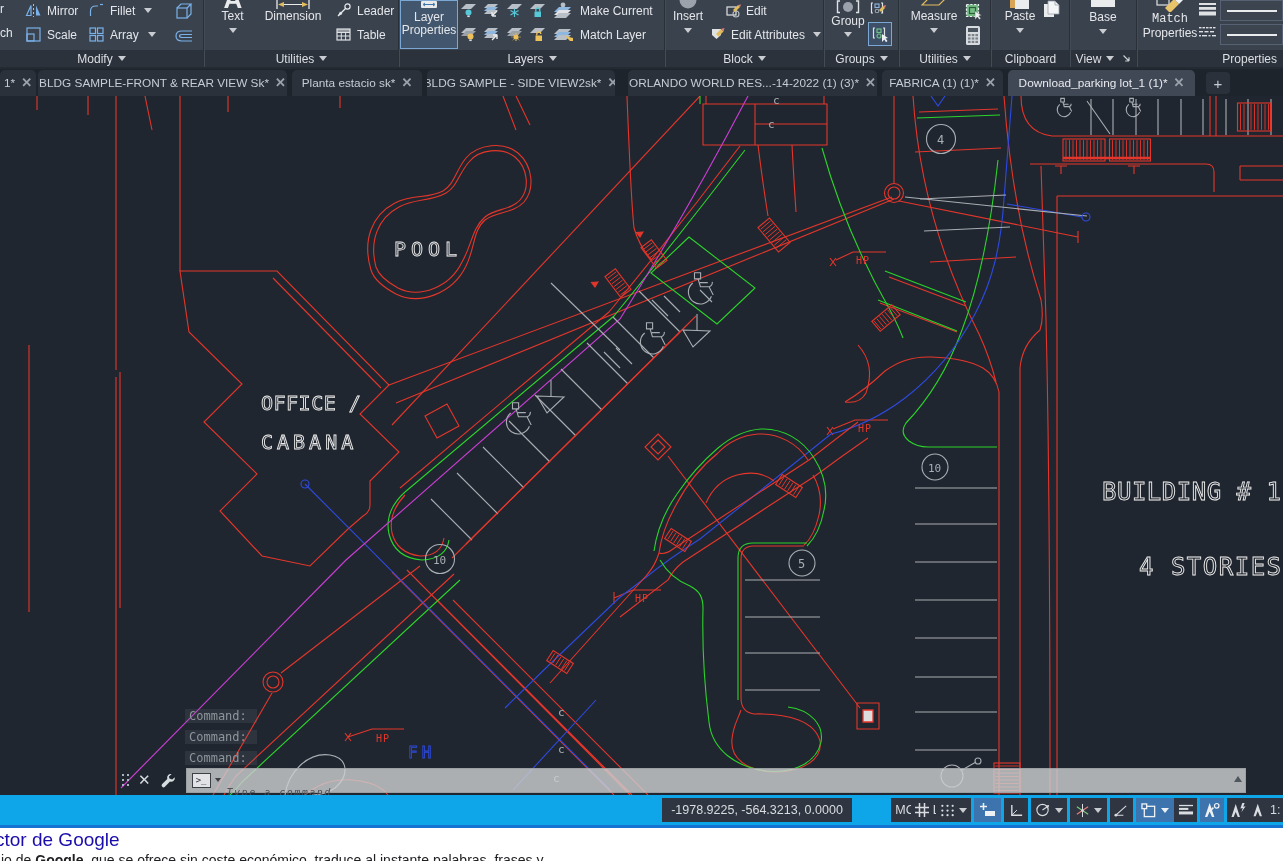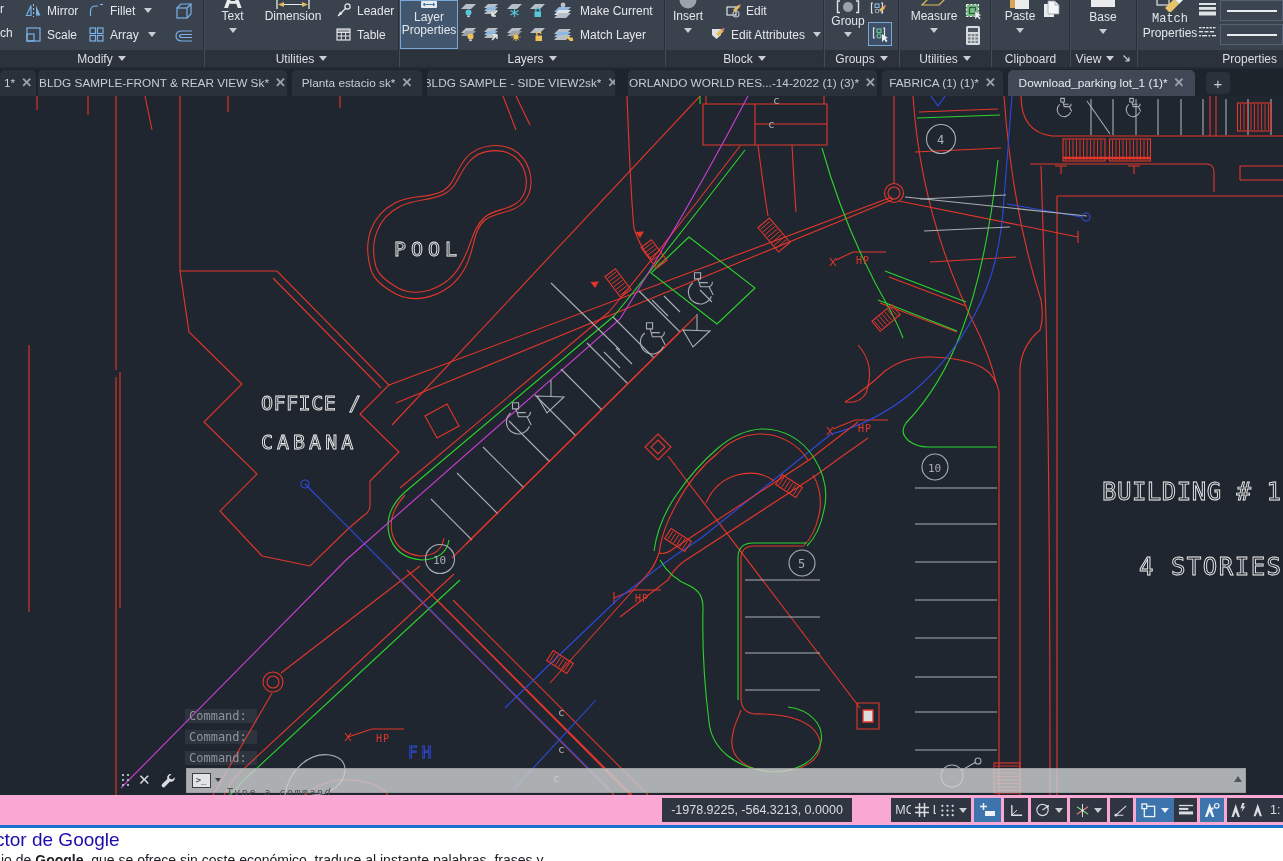--- a/index.html
+++ b/index.html
@@ -48,21 +48,21 @@
   #cmdinput { width:1060px; height:25px; background:rgba(204,206,207,0.82); border:1px solid rgba(150,152,154,0.7);
       display:flex; align-items:center; padding-left:5px; position:relative; }
   #promptbox { width:19px; height:15px; border:1px solid #3c3f44; background:rgba(235,236,238,0.85);
       color:#2e3338; font-size:9px; font-family:"DejaVu Sans Mono",monospace; display:flex; align-items:center; justify-content:center; }
   #prompt-caret { width:0; height:0; border-left:3.5px solid transparent; border-right:3.5px solid transparent; border-top:4.5px solid #3c4046; margin-left:4px; }
   #cmdtext { font-family:"DejaVu Sans Mono", monospace; font-style:italic; font-size:10px; letter-spacing:1.5px; color:#4f5459; margin-left:6px;margin-top:24px; }
   #cmdscroll { position:absolute; right:3px; top:7px; width:0; height:0;
       border-left:4.5px solid transparent; border-right:4.5px solid transparent; border-bottom:6px solid #4f565e; }
 
   
-  #statusbar { position:absolute; left:0; top:795px; width:1283px; height:30px; background:#f9a8d4; overflow:hidden; }
+  #statusbar { position:absolute; left:0; top:795px; width:1283px; height:30px; background:#0ea5e9; overflow:hidden; }
   .stile { position:absolute; top:3px; height:24px; background:#2f3641; display:flex; align-items:center; justify-content:center;
       color:#d9dce0; font-size:12.5px; white-space:nowrap; }
   .stile.on { background:#3d74ae; }
   .scaret { width:0; height:0; border-left:4px solid transparent; border-right:4px solid transparent; border-top:5px solid #c9cdd2; margin-left:4px; }
 
   
   #bluebar { position:absolute; left:0; top:825px; width:1283px; height:3px; background:#1673d2; }
   #webstrip { position:absolute; left:0; top:828px; width:1283px; height:33px; background:#ffffff; overflow:hidden; }
   #weblink { position:absolute; left:-5px; top:1px; color:#1a0dab; font-size:19px; font-family:"Liberation Sans",sans-serif; }
   #websnippet { position:absolute; left:1px; top:24px; color:#202124; font-size:14px; }

